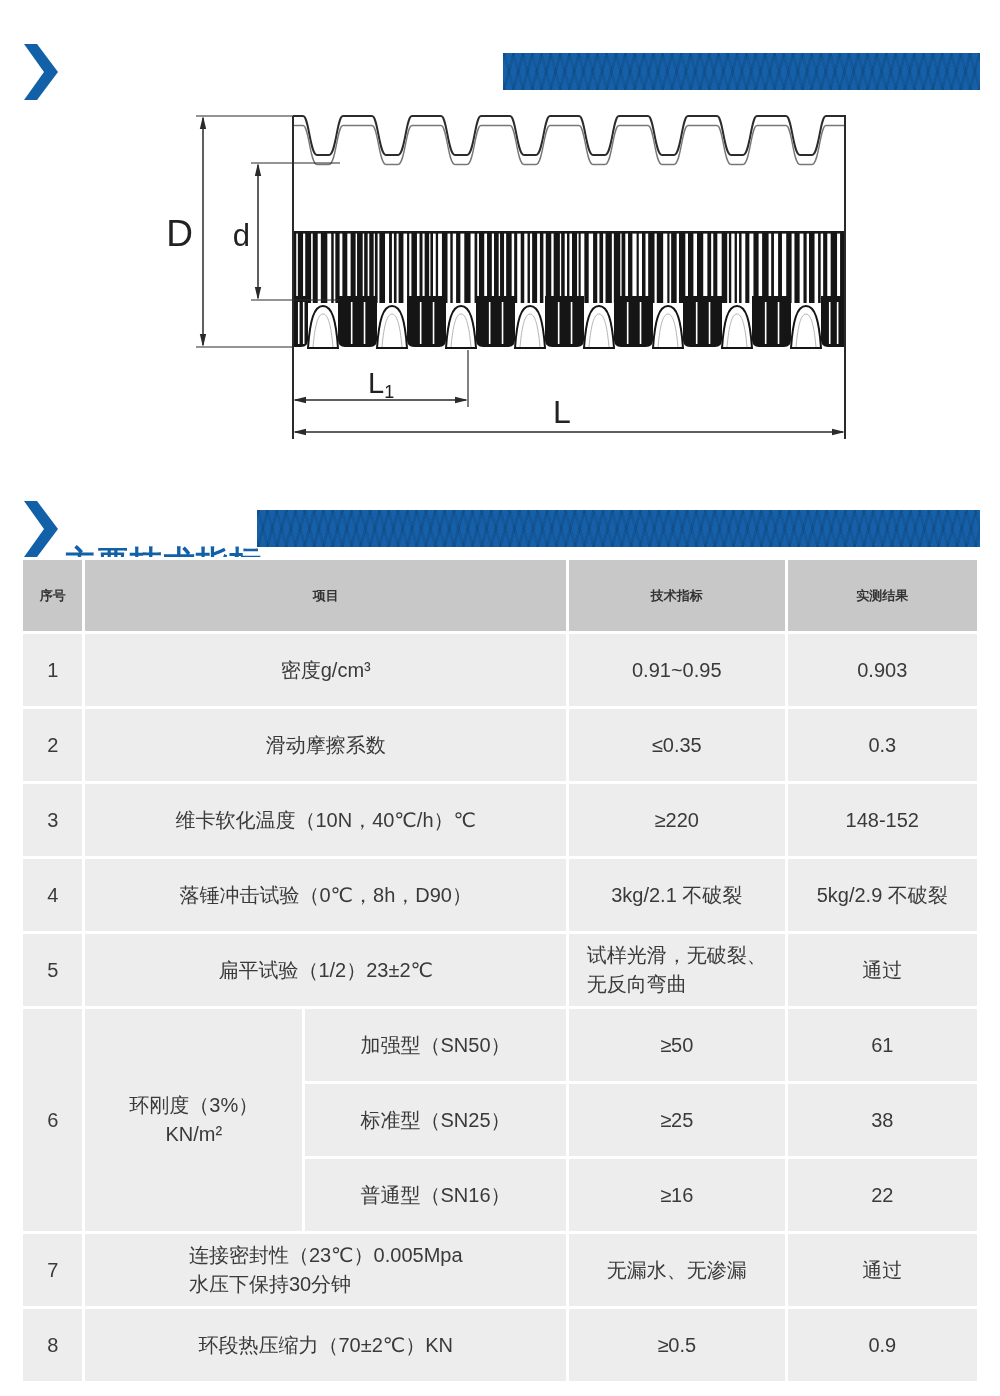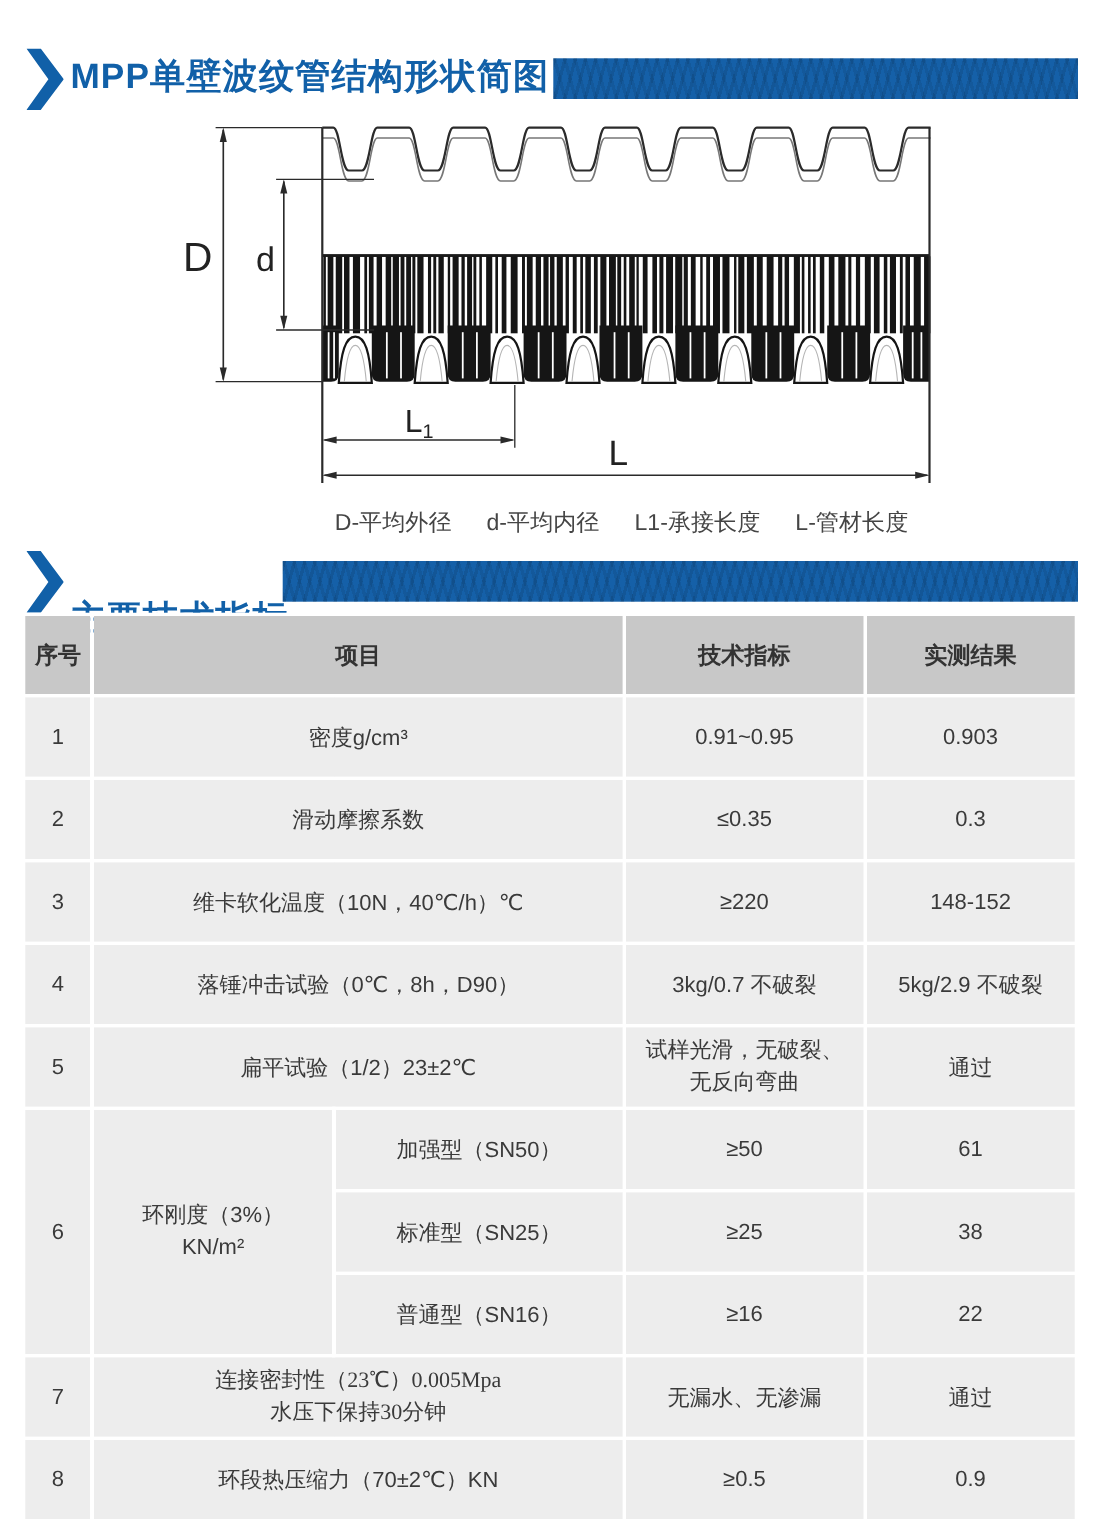--- a/index.html
+++ b/index.html
@@ -26,34 +26,33 @@
   #diagram-caption .part{margin:0 13px;}
 
   #sec2-chevron{left:24px;top:501px;}
   #sec2-title{left:64px;top:505px;margin-top:36px;}
   #sec2-bar{left:257px;top:510px;width:723px;}
 
   
   #spec-table{position:absolute;left:20px;top:557px;width:960px;border-collapse:collapse;table-layout:fixed;}
   #spec-table th,#spec-table td{border:3px solid #ffffff;text-align:center;vertical-align:middle;
     padding:0 4px;font-size:20px;color:#3a3a3a;overflow:hidden;}
-  #spec-table thead th{background:#c8c8c8;font-weight:bold;font-size:21px;color:#333;height:71px;}
+  #spec-table thead th{background:#c8c8c8;font-weight:bold;font-size:13px;color:#333;height:71px;}
   #spec-table tbody td{background:#ededed;height:72px;}
   #spec-table .lines span{display:block;line-height:1.45;}
-  .block-left{display:inline-block;text-align:center;line-height:1.45;font-family:Liberation Serif, serif;}
+  .block-left{display:inline-block;text-align:left;line-height:1.45;}
 </style>
 </head>
 <body>
 
 <div id="page">
 
   <svg id="sec1-chevron" class="sec-chevron" viewBox="0 0 34 56">
     <polygon points="0,0 13,0 34,28 13,56 0,56 20,28" fill="#1160a8"></polygon>
   </svg>
-  <div id="sec1-title" class="sec-title">MPP单壁波纹管结构形状简图</div>
   <div id="sec1-bar" class="sec-bar"></div>
 
   <svg id="pipe-svg" viewBox="0 0 1000 400">
     <g id="pipe-gfx">
         <path d="M293,16 h10 c6,0 7,39 14,39 h12 c7,0 8,-39 14,-39 h29 c6,0 7,39 14,39 h12 c7,0 8,-39 14,-39 h29 c6,0 7,39 14,39 h12 c7,0 8,-39 14,-39 h29 c6,0 7,39 14,39 h12 c7,0 8,-39 14,-39 h29 c6,0 7,39 14,39 h12 c7,0 8,-39 14,-39 h29 c6,0 7,39 14,39 h12 c7,0 8,-39 14,-39 h29 c6,0 7,39 14,39 h12 c7,0 8,-39 14,-39 h29 c6,0 7,39 14,39 h12 c7,0 8,-39 14,-39 h29" fill="none" stroke="#2b2b2b" stroke-width="2"></path>
         <path d="M293,16 h10 c6,0 7,39 14,39 h12 c7,0 8,-39 14,-39 h29 c6,0 7,39 14,39 h12 c7,0 8,-39 14,-39 h29 c6,0 7,39 14,39 h12 c7,0 8,-39 14,-39 h29 c6,0 7,39 14,39 h12 c7,0 8,-39 14,-39 h29 c6,0 7,39 14,39 h12 c7,0 8,-39 14,-39 h29 c6,0 7,39 14,39 h12 c7,0 8,-39 14,-39 h29 c6,0 7,39 14,39 h12 c7,0 8,-39 14,-39 h29 c6,0 7,39 14,39 h12 c7,0 8,-39 14,-39 h29" fill="none" stroke="#777" stroke-width="1.4" transform="translate(0,9.5)"></path>
         <rect x="846" y="6" width="30" height="70" fill="#fff"></rect>
         <rect x="293" y="131" width="552" height="2.6" fill="#1a1a1a"></rect>
         <rect x="294" y="133" width="2.2421141943159113" height="70" fill="#151515"></rect>
         <rect x="297.86470891314775" y="133" width="5.191727280938871" height="70" fill="#151515"></rect>
@@ -198,26 +197,20 @@
         <line x1="295" y1="332" x2="843" y2="332" stroke="#2a2a2a" stroke-width="1.5"></line>
         <polygon points="293,332 306,328.8 306,335.2" fill="#2a2a2a"></polygon>
         <polygon points="845,332 832,328.8 832,335.2" fill="#2a2a2a"></polygon>
       </g>
     <text x="193" y="146" font-size="37" text-anchor="end">D</text>
     <text x="250" y="146" font-size="31" text-anchor="end">d</text>
     <text x="368" y="293" font-size="29"><tspan>L</tspan><tspan font-size="18" dy="5">1</tspan></text>
     <text x="562" y="323" font-size="32" text-anchor="middle">L</text>
   </svg>
 
-  <div id="diagram-caption">
-    <span class="part">D-平均外径</span>
-    <span class="part">d-平均内径</span>
-    <span class="part">L1-承接长度</span>
-    <span class="part">L-管材长度</span>
-  </div>
 
   <svg id="sec2-chevron" class="sec-chevron" viewBox="0 0 34 56">
     <polygon points="0,0 13,0 34,28 13,56 0,56 20,28" fill="#1160a8"></polygon>
   </svg>
   <div id="sec2-title" class="sec-title">主要技术指标</div>
   <div id="sec2-bar" class="sec-bar"></div>
 
   <table id="spec-table">
     <colgroup>
         <col style="width:62px">
@@ -249,21 +242,21 @@
       </tr>
       <tr>
         <td>3</td>
         <td colspan="2">维卡软化温度（10N，40℃/h）℃</td>
         <td>≥220</td>
         <td>148-152</td>
       </tr>
       <tr>
         <td>4</td>
         <td colspan="2">落锤冲击试验（0℃，8h，D90）</td>
-        <td>3kg/0.7  不破裂</td>
+        <td>3kg/2.1  不破裂</td>
         <td>5kg/2.9  不破裂</td>
       </tr>
       <tr>
         <td>5</td>
         <td colspan="2">扁平试验（1/2）23±2℃</td>
         <td>
           <div class="lines block-left">
             <span>试样光滑，无破裂、</span>
             <span>无反向弯曲</span>
           </div>

